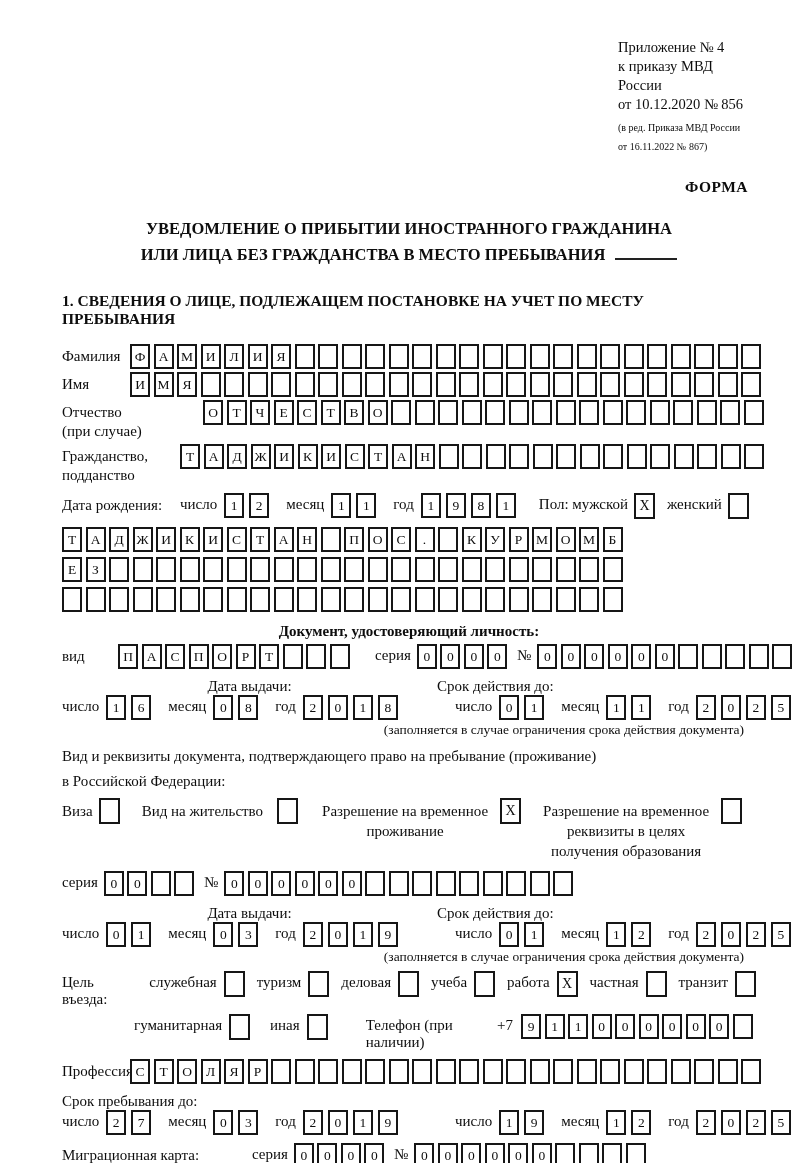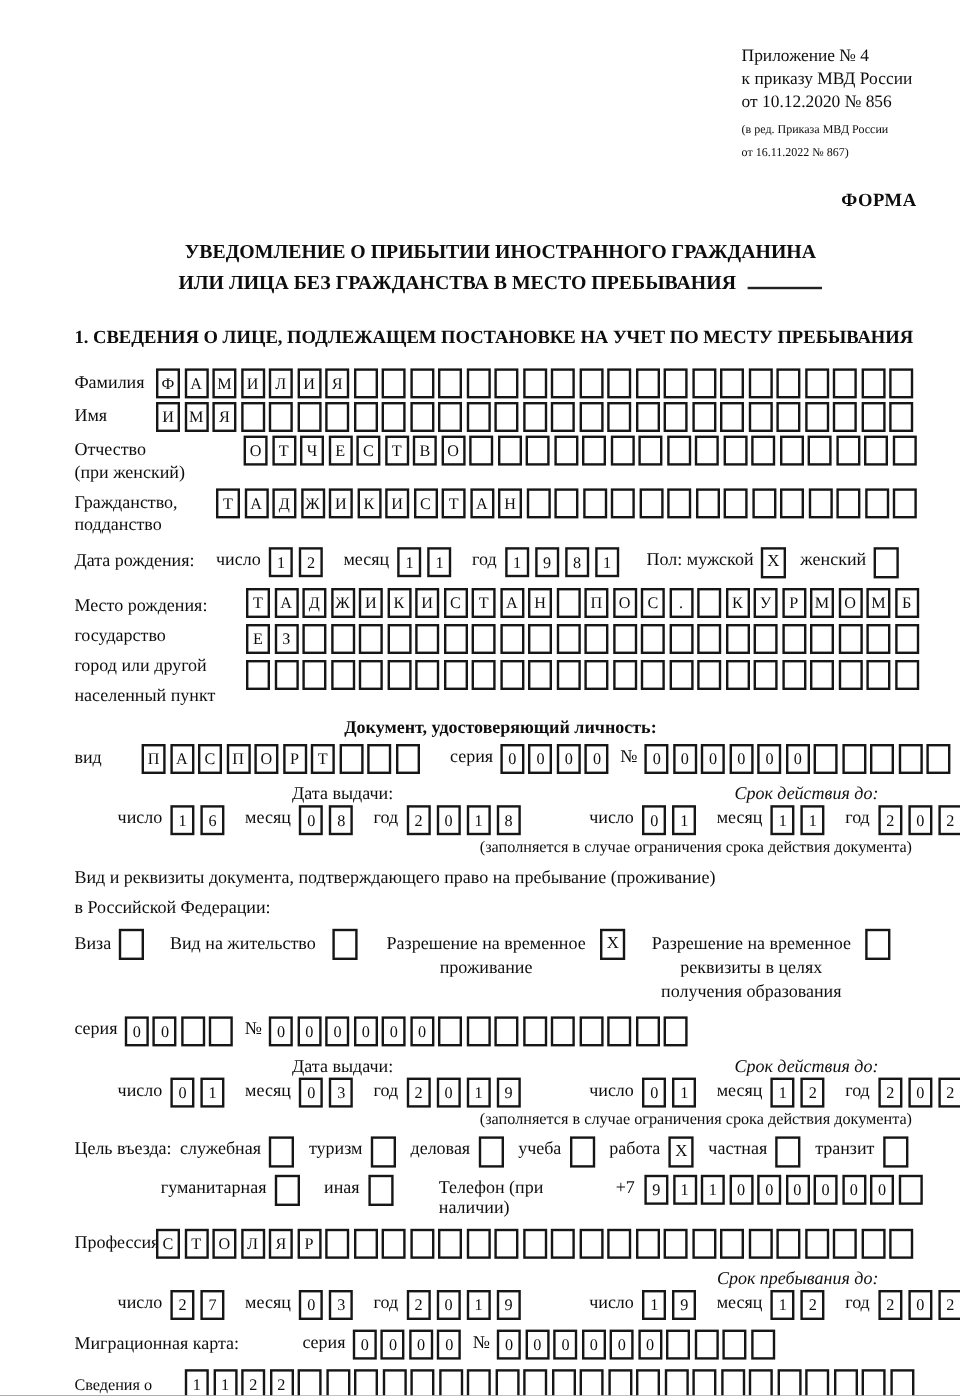--- a/index.html
+++ b/index.html
@@ -6,21 +6,21 @@
   .page {
     position:relative;
     width:800px; height:1163px;
     background:#ffffff;
     color:#0d0d0d;
     font-family:"Liberation Serif", serif;
     font-size:15px;
     overflow:hidden;
     margin:0 auto;
   }
-  .content { position:absolute; inset:0; padding:38px 28px 0 62px; box-sizing:border-box;border-radius:13px; }
+  .content { position:absolute; inset:0; padding:38px 44px 0 62px; box-sizing:border-box;border-radius:13px; }
 
   
   .refblock { margin-left:556px; line-height:19px; font-size:14.5px; }
   .refblock .small { font-size:10px; }
   .refblock .gap { height:4px; }
   .forma { text-align:right; font-weight:bold; font-size:15.5px; padding-right:8px; margin-top:22px; letter-spacing:.5px; }
 
   .title { margin-top:20px; text-align:center; font-weight:bold; font-size:16.5px; line-height:26px; }
   .uline { display:inline-block; width:62px; border-bottom:2px solid #222; height:14px; margin-left:10px; }
 
@@ -51,25 +51,25 @@
   .w68 { width:68px; } .w141 { width:141px; } .w118 { width:118px; }
   .w143 { width:143px; } .w56 { width:56px; }
 
   .mt8 { margin-top:8px; }
   .inline-lbl { padding-top:3px; margin:0 6px; }
 
   .bp-rows .boxes { margin-bottom:5px; display:flex; }
 
   .center-h { text-align:center; font-weight:bold; margin:6px 0 4px 0; }
 
-  .two-col { display:flex;margin-left:36px; }
+  .two-col { display:flex; }
   .col-left { width:375px; flex:0 0 auto; }
   .col-right { flex:1; }
   .dhead { text-align:center; margin-top:6px; }
-  .dhead-r { text-align:right; margin-top:6px; padding-right:40px;font-style:italic; }
+  .dhead-r { text-align:left; margin-top:6px; padding-right:40px; }
   .dg { display:flex; align-items:flex-start; }
   .dg .lbl { padding-top:3px; margin-right:7px; }
   .dg .boxes { margin-right:12px; }
 
   .footnote { font-size:13.5px; text-align:right; padding-right:12px; margin:2px 0 6px 0; }
   .res-head { line-height:25px; margin-top:6px; }
 
   .cbrow { display:flex; margin-top:4px; }
   .cbitem { display:flex; align-items:flex-start; }
   .cbitem .cbl { line-height:20px; padding-top:3px; }
@@ -171,21 +171,21 @@
           <span class="box"></span>
           <span class="box"></span>
           <span class="box"></span>
           <span class="box"></span>
         </div>
     </div>
 
     <div class="row">
       <div class="lblcol w141">
         <div>Отчество</div>
-        <div>(при женский)</div>
+        <div>(при случае)</div>
       </div>
       <div class="boxes">
           <span class="box">О</span>
           <span class="box">Т</span>
           <span class="box">Ч</span>
           <span class="box">Е</span>
           <span class="box">С</span>
           <span class="box">Т</span>
           <span class="box">В</span>
           <span class="box">О</span>
@@ -263,26 +263,20 @@
             <span class="box">1</span>
           </span>
       </div>
       <span class="inline-lbl">Пол: мужской</span>
       <span class="cb">X</span>
       <span class="inline-lbl" style="margin-left:12px">женский</span>
       <span class="cb"></span>
     </div>
 
     <div class="row mt8">
-      <div class="lblcol w143" style="line-height:25px">
-        <div>Место рождения:</div>
-        <div>государство</div>
-        <div>город или другой</div>
-        <div>населенный пункт</div>
-      </div>
       <div class="bp-rows">
         <div class="boxes">
             <span class="box">Т</span>
             <span class="box">А</span>
             <span class="box">Д</span>
             <span class="box">Ж</span>
             <span class="box">И</span>
             <span class="box">К</span>
             <span class="box">И</span>
             <span class="box">С</span>

